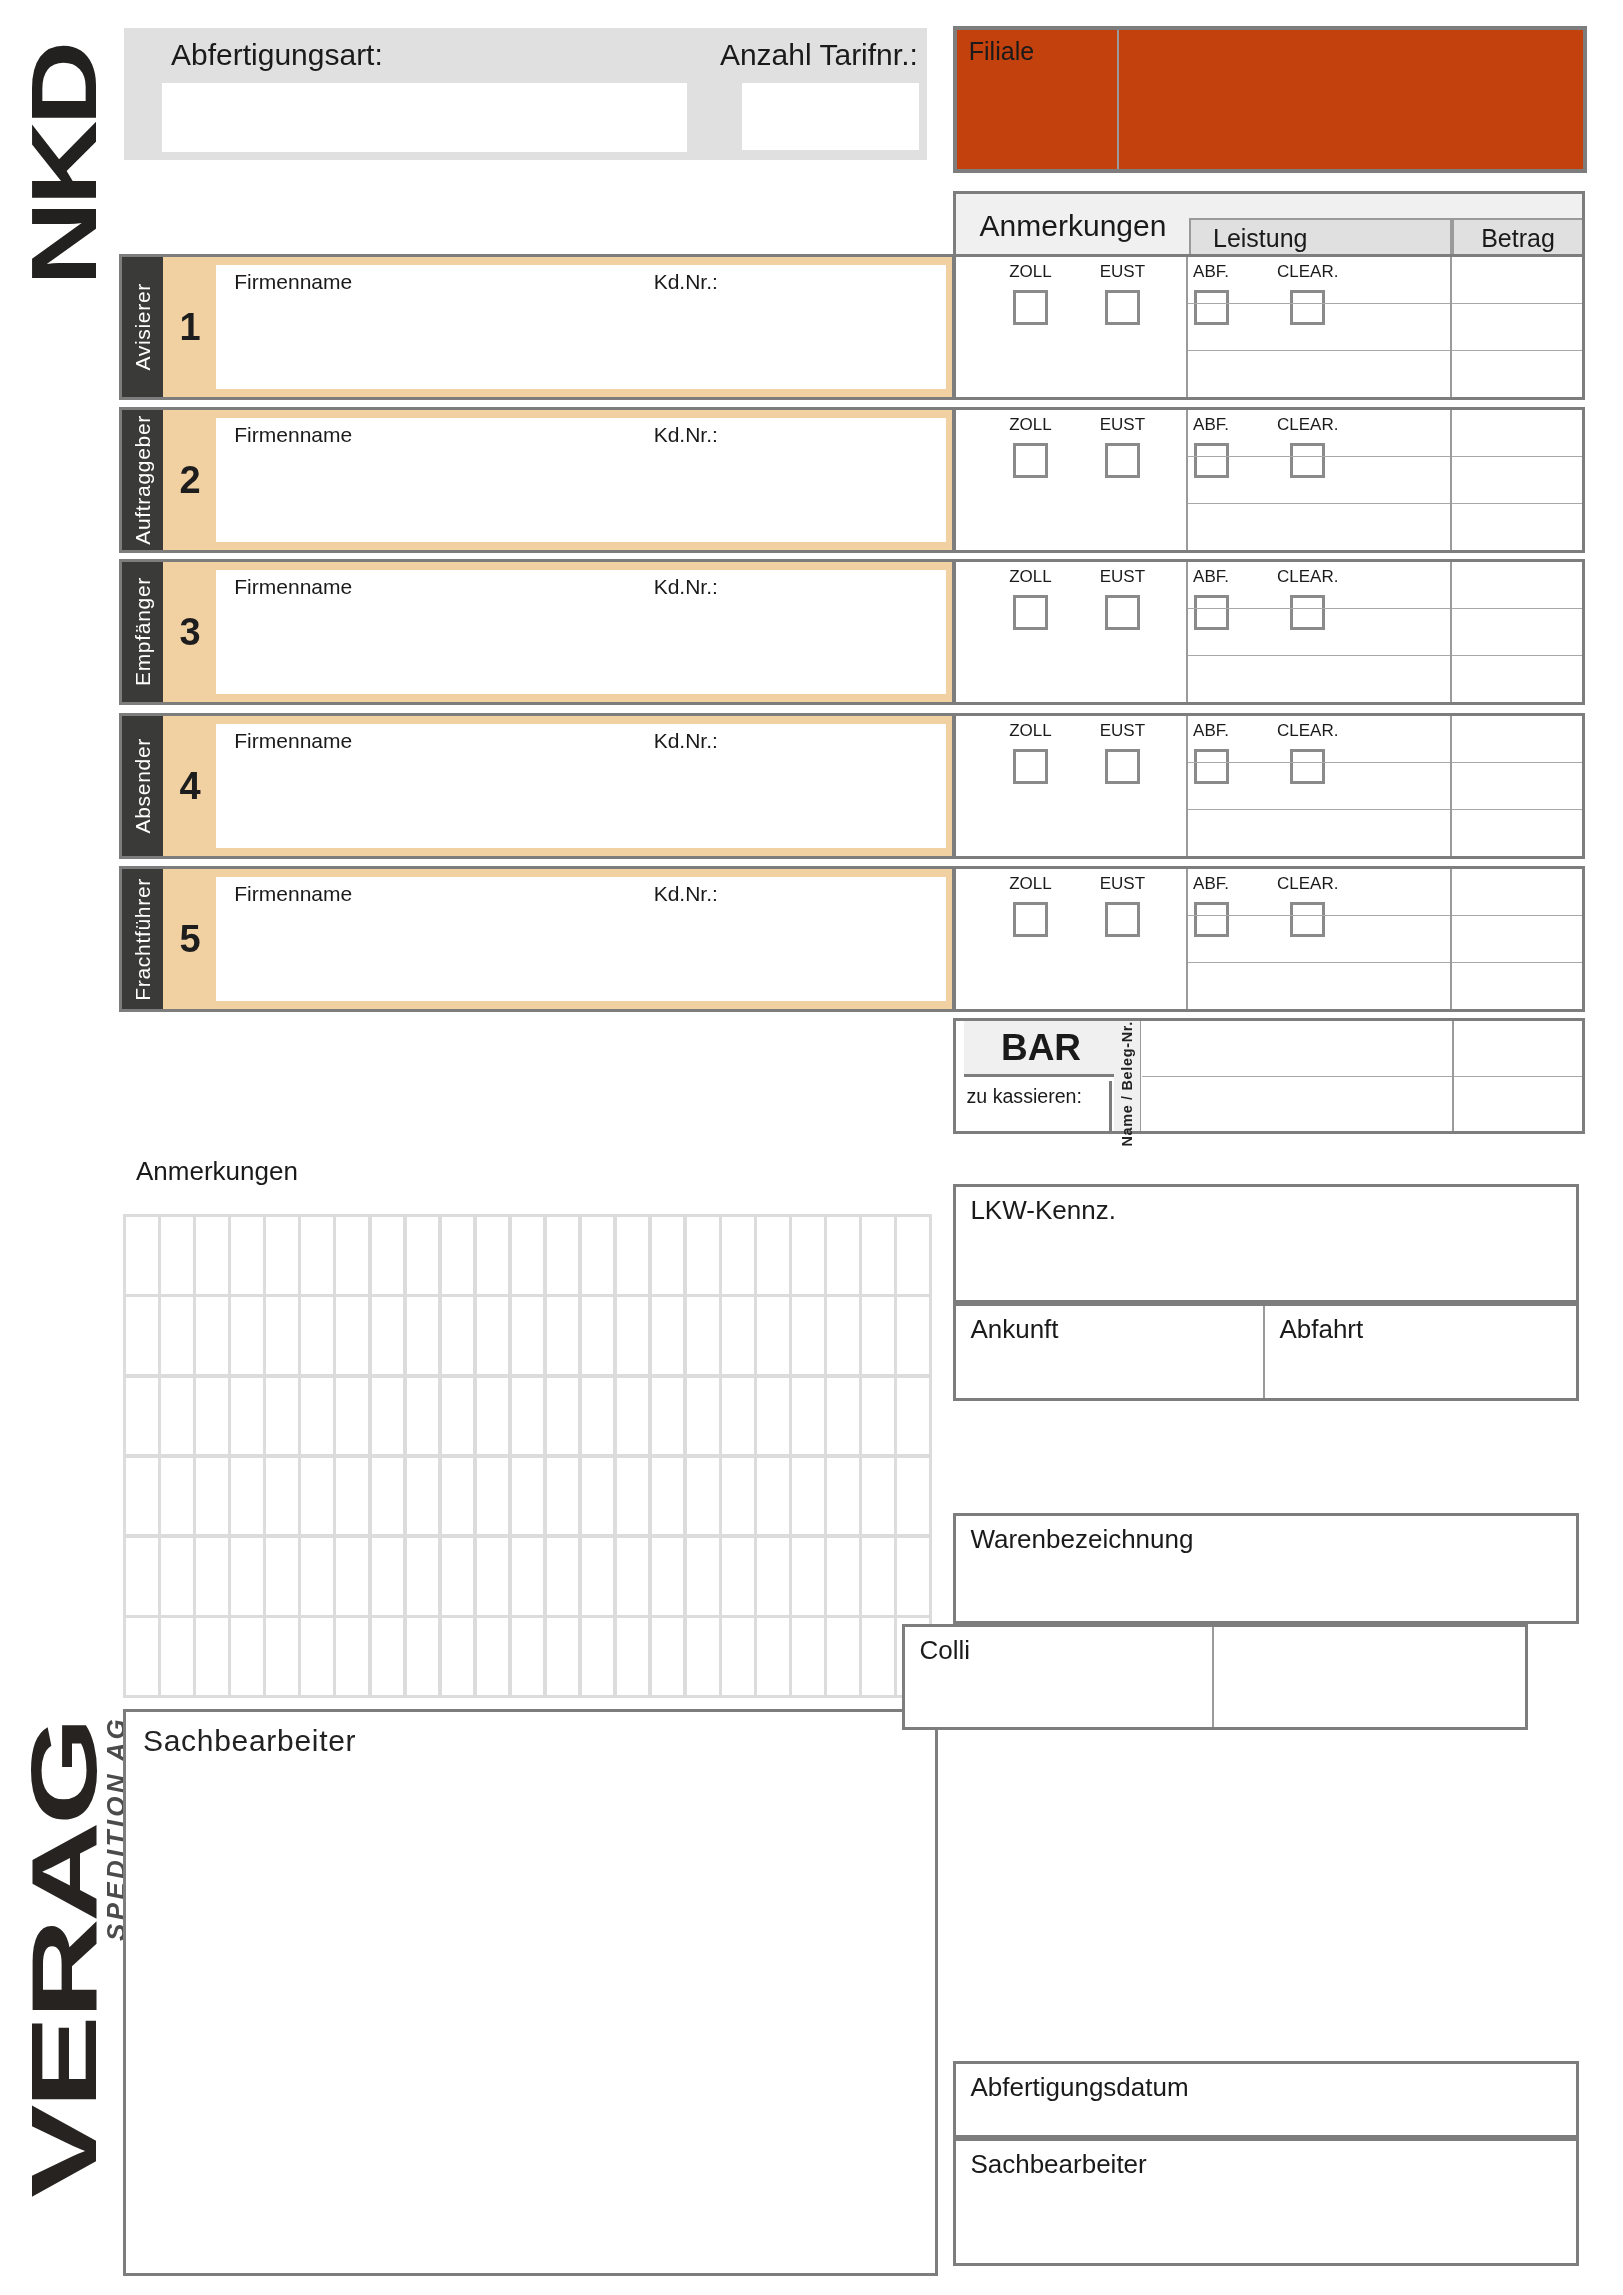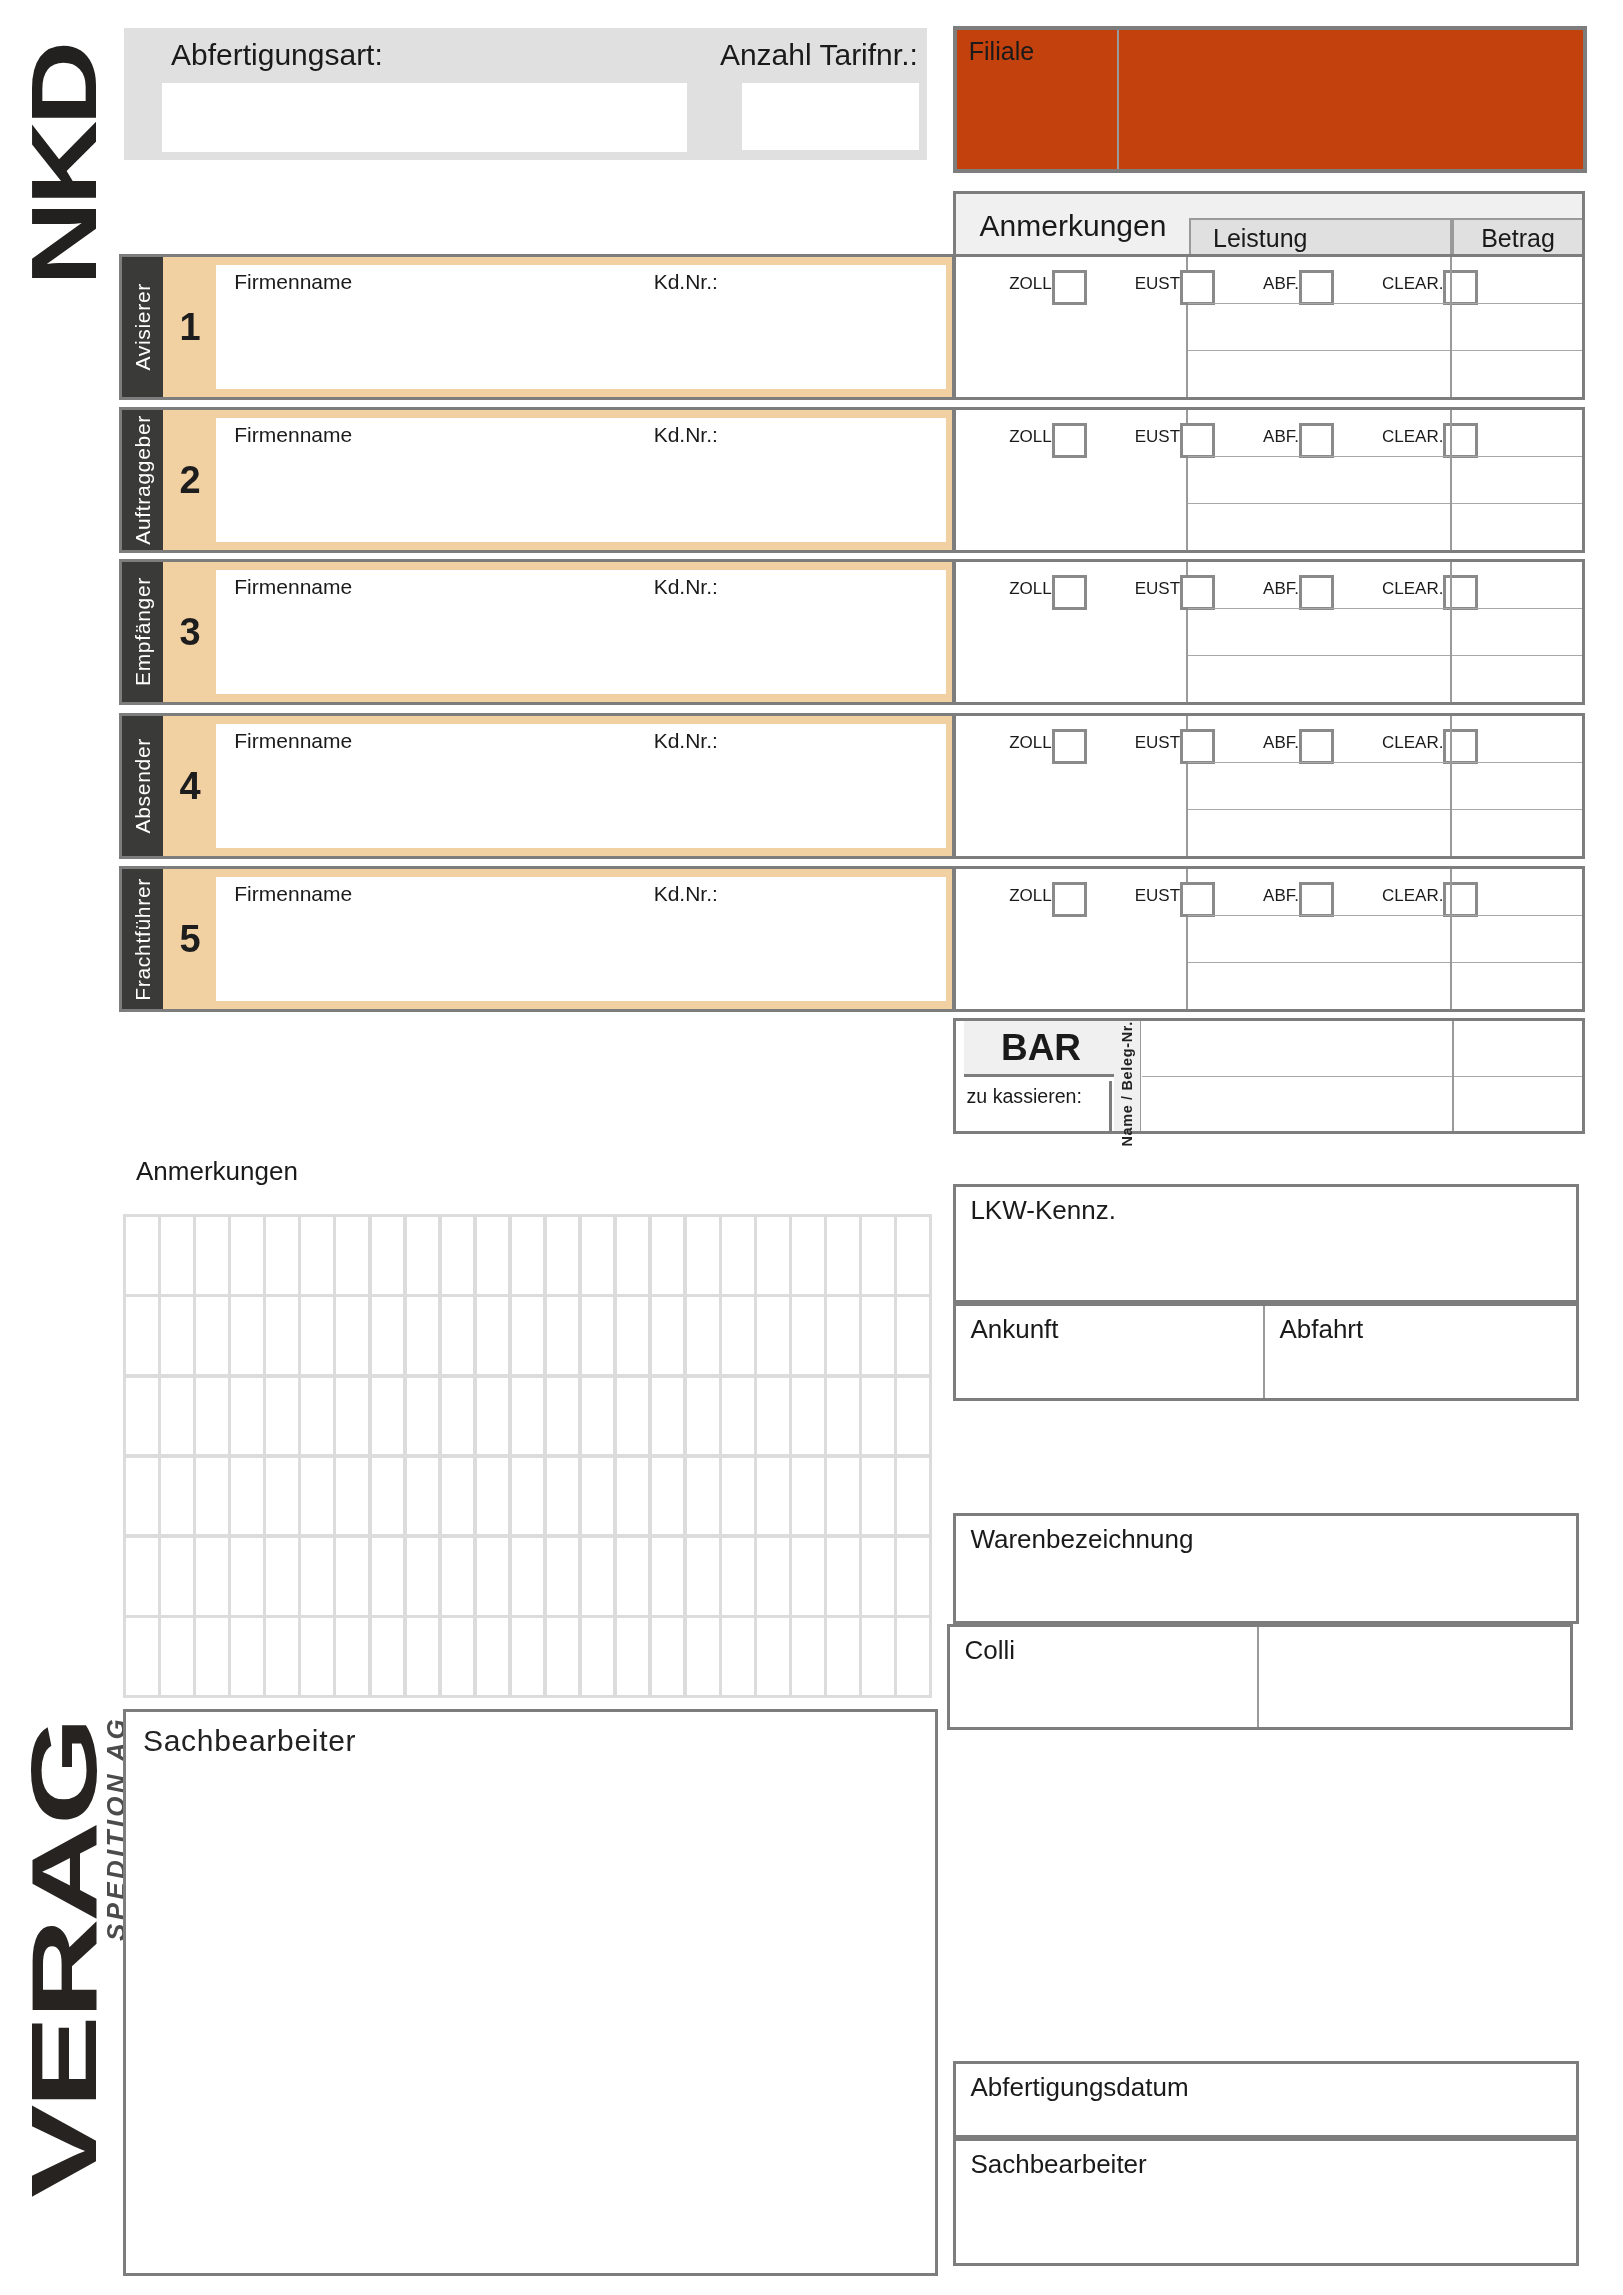--- a/index.html
+++ b/index.html
@@ -43,21 +43,21 @@
   .row-bar .vtext{font-size:21px;color:#fff;letter-spacing:0.7px;}
   .row-num{position:absolute;left:41px;top:0;bottom:0;width:54px;display:flex;align-items:center;justify-content:center;font-size:38px;font-weight:bold;color:#1d1d1d;}
   .company-box{position:absolute;left:94px;top:7.9px;right:6.5px;bottom:7.9px;background:#fff;}
   .firm-label{position:absolute;left:18.3px;top:5.2px;font-size:21px;}
   .kdnr-label{position:absolute;left:60%;top:5.2px;font-size:21px;}
 
   
   .acct-block{left:953px;width:626px;height:140px;border:3.9px solid #7d7d7d;background:#fff;}
   .checks{position:absolute;left:0;top:0;bottom:0;width:232px;border-right:2px solid #9a9a9a;box-sizing:border-box;padding-top:5.2px;}
   .check-cols{display:flex;padding:0 5.2px;}
-  .ccol{flex:1;display:flex;align-items:center;margin-left:48px;}
+  .ccol{flex:1;display:flex;flex-direction:column;align-items:center;margin-left:48px;}
   .clabel{font-size:17px;}
   .cbox{width:29px;height:29px;border:3.9px solid #8a8a8a;margin-top:7.9px;background:#fff;}
   .lcol{position:absolute;left:232px;top:0;bottom:0;width:264px;border-right:2px solid #9a9a9a;box-sizing:border-box;display:flex;flex-direction:column;}
   .bcol{position:absolute;left:496px;right:0;top:0;bottom:0;display:flex;flex-direction:column;}
   .cell{flex:1;border-bottom:1.3px solid #a8a8a8;}
   .lcol .cell:last-child,.bcol .cell:last-child{border-bottom:none;}
 
   
   .bar-section{left:953px;top:1018px;width:626px;height:110px;border:3.9px solid #7d7d7d;background:#fff;}
   .bar-head{position:absolute;left:8px;top:0;width:156px;height:56px;background:#f0f0f0;border-right:2.6px solid #7d7d7d;border-bottom:3.3px solid #7d7d7d;display:flex;align-items:center;justify-content:center;font-size:37px;font-weight:bold;box-sizing:border-box;}
@@ -76,21 +76,21 @@
   .gcell{background:#fff;}
   .zoll-box{left:123px;top:1709px;width:809px;height:561px;border:3.9px solid #7d7d7d;background:#fff;}
   .zoll-box span{display:block;padding:11.8px 0 0 17px;font-size:30px;letter-spacing:0.7px;color:#222;}
 
   
   .gbox{border:3.9px solid #7d7d7d;background:#fff;box-sizing:border-box;}
   .gbox .cell-label{padding:7.9px 0 0 14.4px;font-size:26px;}
   .lkw-box{left:953px;top:1184px;width:626px;height:119px;}
   .arr-row{left:953px;top:1303px;width:626px;height:98px;display:flex;}
   .waren-box{left:953px;top:1513px;width:626px;height:111px;}
-  .colli-row{left:947px;top:1624px;width:626px;height:106px;display:flex;}
+  .colli-row{left:902px;top:1624px;width:626px;height:106px;display:flex;}
   .split-l{width:309px;border-right:2.6px solid #9a9a9a;box-sizing:border-box;}
   .split-r{flex:1;}
   .abfdat-box{left:953px;top:2061px;width:626px;height:77px;}
   .sach-box{left:953px;top:2138px;width:626px;height:128px;}
 </style>
 </head>
 <body>
 
 <div class="abs vwrap nkd-box">
     <span class="vtext">NKD</span>

